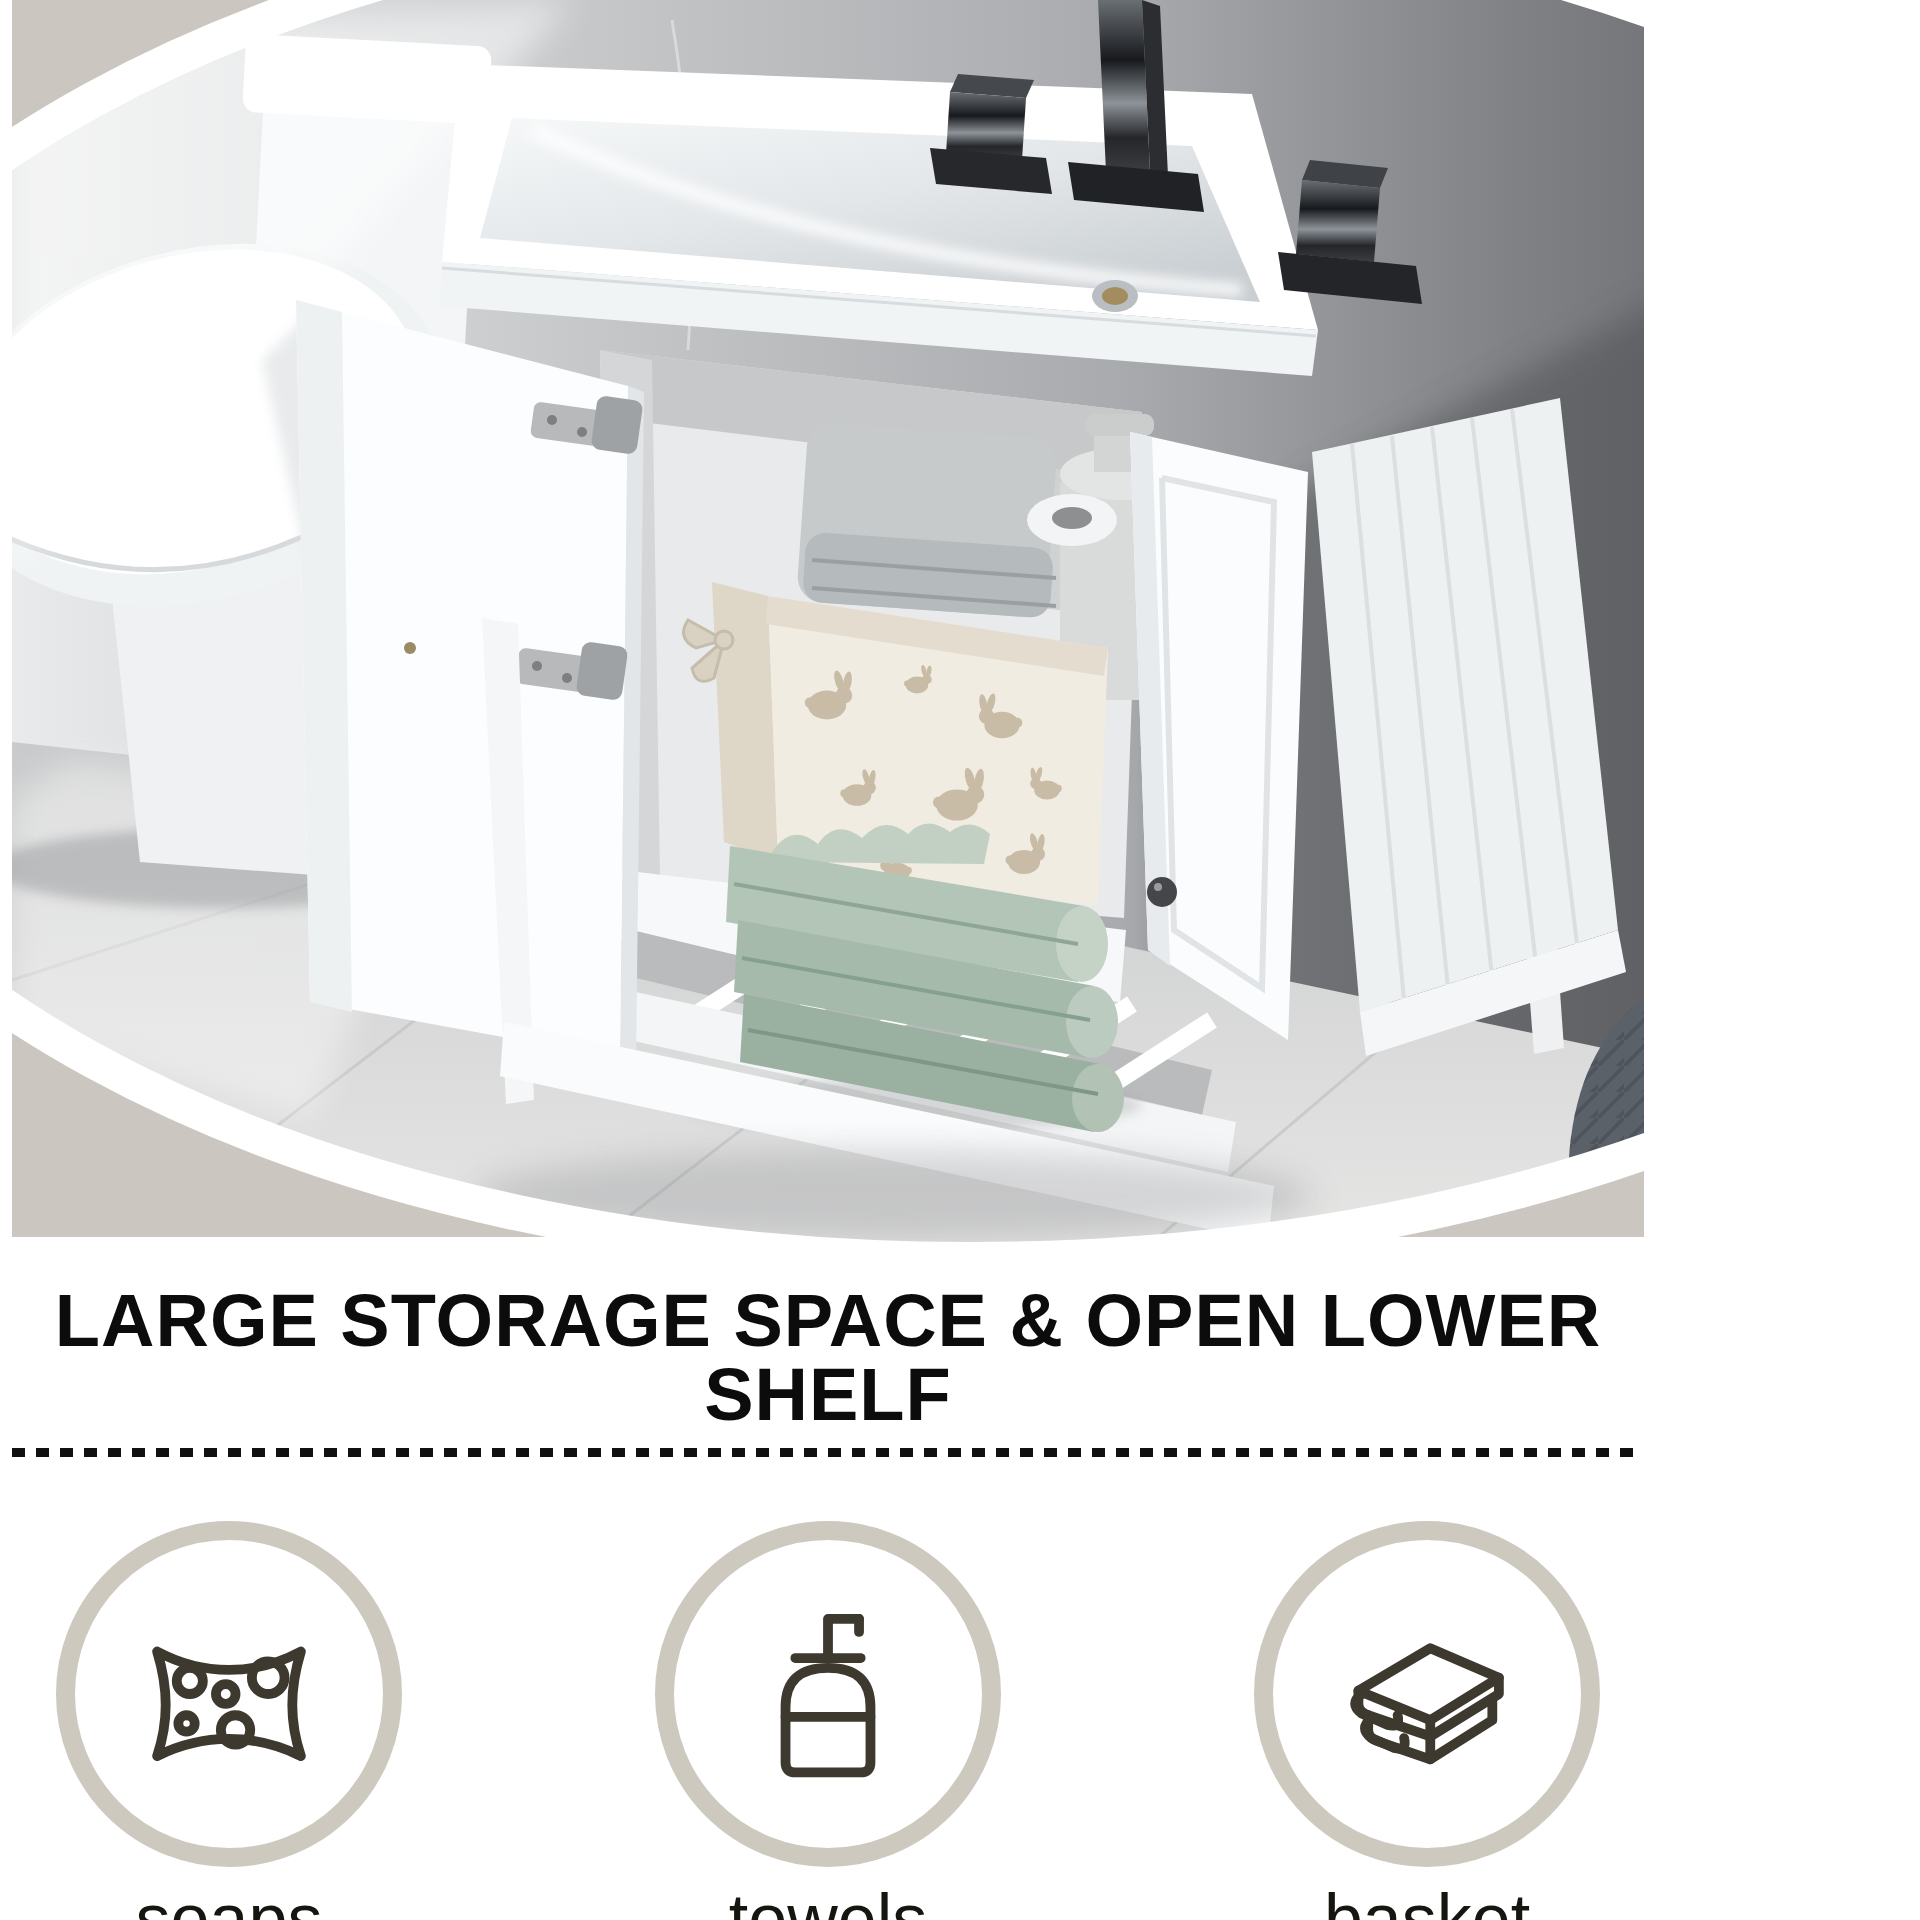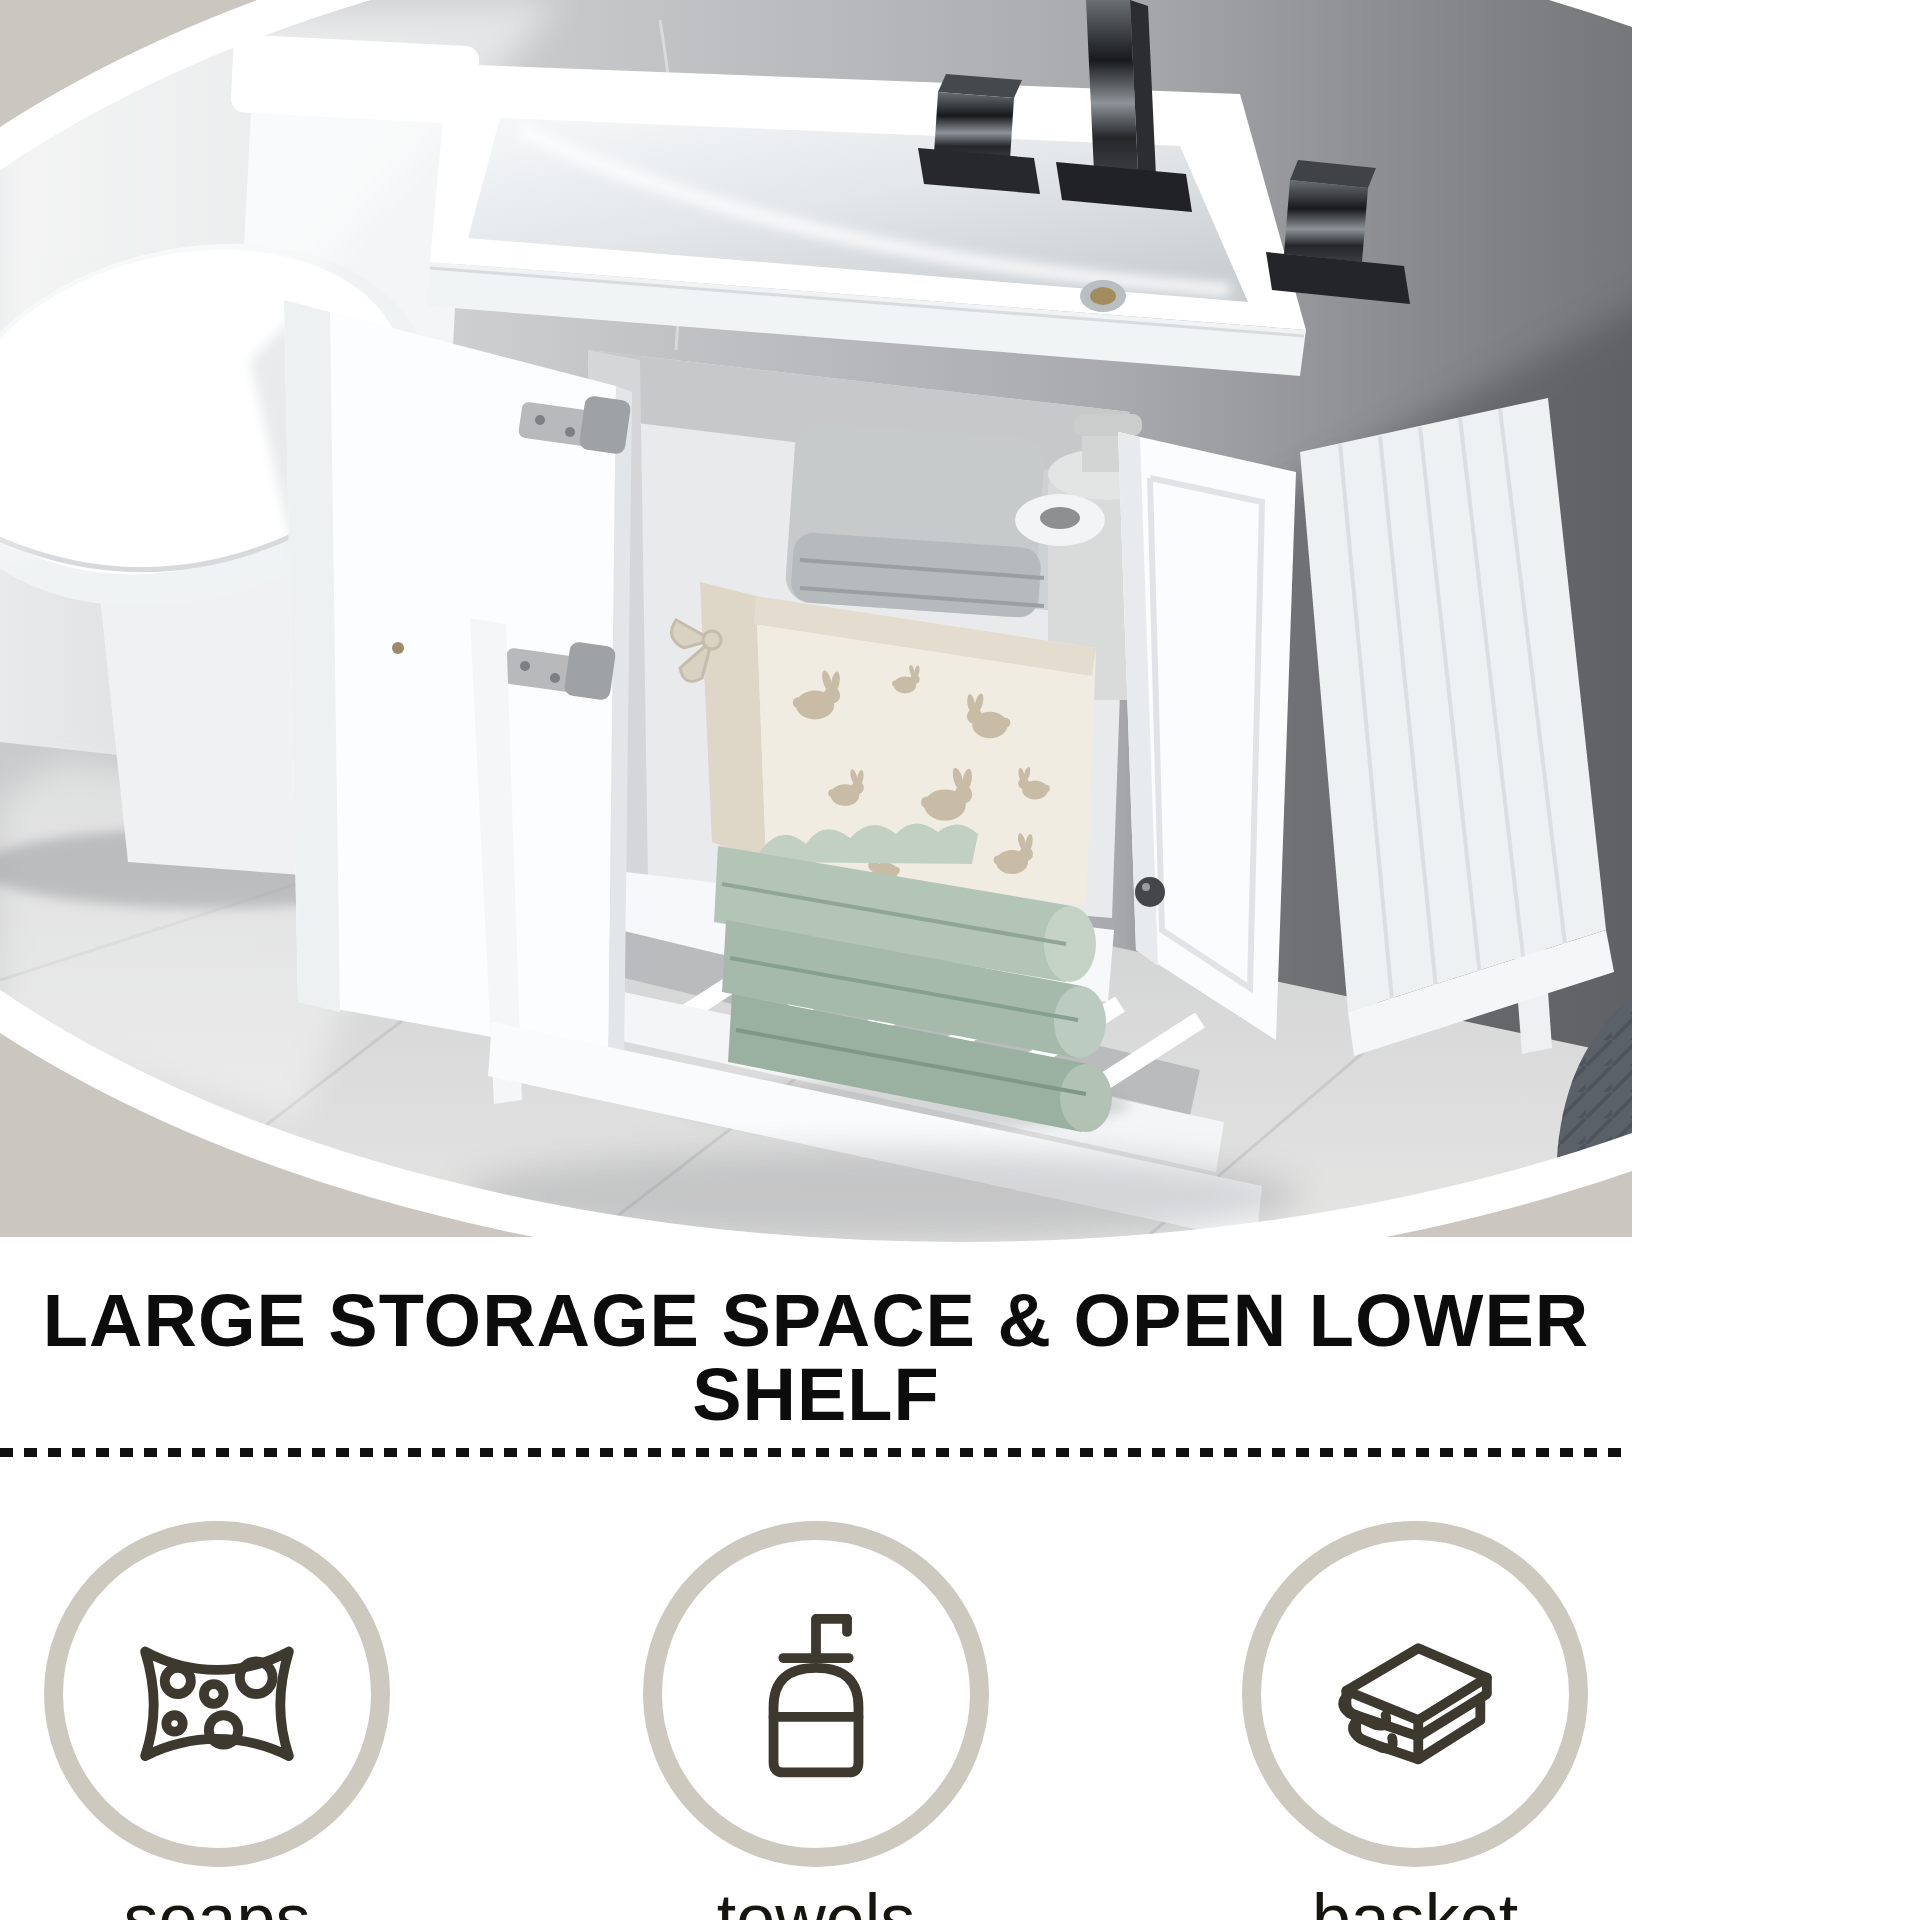--- a/index.html
+++ b/index.html
@@ -1,17 +1,17 @@
 <!DOCTYPE html>
 <html><head>
 <meta charset="utf-8">
 <style>
   html,body{margin:0;padding:0;background:#ffffff;}
   .page{width:1632px;height:1920px;overflow:hidden;background:#ffffff;
-        font-family:"Liberation Sans",sans-serif;position:relative;}
+        font-family:"Liberation Sans",sans-serif;position:relative;padding-left:12px;}
   .photo-section{display:block;width:1920px;height:1260px;}
   .photo-section svg{display:block;}
   .headline{margin:24px 0 0 0;text-align:center;font-size:74px;line-height:1.0;
         font-weight:700;letter-spacing:1px;color:#0c0c0c;}
   .dotted-divider{margin-top:16px;height:9px;width:1920px;
         background:repeating-linear-gradient(to right,#101010 0 13px,transparent 13px 24px);}
   .features{display:flex;justify-content:space-between;padding:64px 44px 0 44px;}
   .feature{display:flex;flex-direction:column;align-items:center;width:346px;}
   .feature .circle{width:346px;height:346px;box-sizing:border-box;border:19px solid #cdc9bf;
         border-radius:50%;background:#ffffff;display:flex;align-items:center;justify-content:center;}

